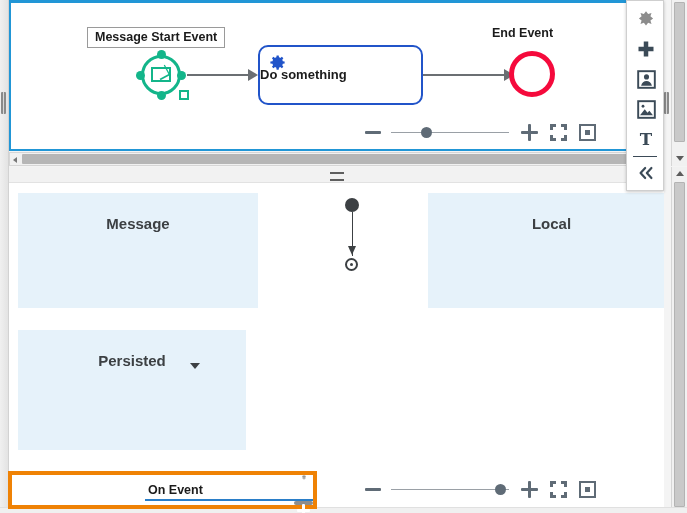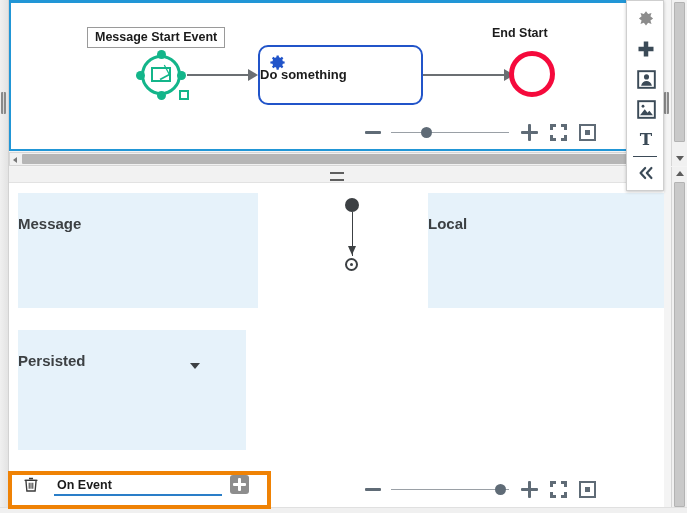--- a/index.html
+++ b/index.html
@@ -321,20 +321,21 @@
     overflow: hidden;
   }
 
   .pool {
     position: absolute;
     background: #e6f2fa;
   }
   .pool .pool-title {
     position: absolute;
     left: 0; right: 0; top: 22px;
+    text-align: center;
     font-size: 15px;
     font-weight: bold;
     color: #3c4043;
   }
   .pool.message   { left: 9px;  top: 10px;  width: 240px; height: 115px; }
   .pool.persisted { left: 9px;  top: 147px; width: 228px; height: 120px; }
   .pool.local     { left: 419px; top: 10px; width: 247px; height: 115px; }
 
   .caret-down {
     position: absolute;
@@ -395,27 +396,28 @@
   }
   .mid-flow .dot-end::after {
     content: ""; position: absolute; left: 3px; top: 3px;
     width: 3px; height: 3px; background: #3c4043; border-radius: 50%;
   }
 
   
   .prop-bar {
     position: absolute;
     left: 8px; top: 471px;
-    width: 263px; height: 38px;
+    width: 309px; height: 38px;
     border: 4px solid #ef8205;
     background: #ffffff;
     box-sizing: border-box;
     display: flex;
-    align-items: flex-start;
+    align-items: flex-end;
     z-index: 20;
+    flex-direction: column;
   }
   .trash-icon { width: 18px; height: 19px; margin-left: 10px; cursor: pointer; }
   .evt-input {
     position: relative;
     margin-left: 14px;
     width: 168px;
   }
   .evt-input input {
     width: 100%;
     border: none;
@@ -531,21 +533,21 @@
           <path fill="#2154c9" d="M12 8.2a3.8 3.8 0 1 0 0 7.6 3.8 3.8 0 0 0 0-7.6zm0 5.6a1.8 1.8 0 1 1 0-3.6 1.8 1.8 0 0 1 0 3.6z"></path>
           <path fill="#2154c9" d="M21 13.3v-2.6l-2.3-.4a6.9 6.9 0 0 0-.7-1.7l1.4-1.9-1.9-1.9-1.9 1.4a6.9 6.9 0 0 0-1.7-.7L13.5 3h-2.6l-.4 2.5c-.6.15-1.17.4-1.7.7L6.9 4.8 5 6.7l1.4 1.9c-.3.53-.55 1.1-.7 1.7L3 10.7v2.6l2.7.4c.15.6.4 1.17.7 1.7L5 17.3l1.9 1.9 1.9-1.4c.53.3 1.1.55 1.7.7l.4 2.5h2.6l.4-2.5c.6-.15 1.17-.4 1.7-.7l1.9 1.4 1.9-1.9-1.4-1.9c.3-.53.55-1.1.7-1.7L21 13.3z"></path>
         </svg>
         <div class="label">Do something</div>
       </div>
 
       <div class="flow-arrow arrow2">
         <div class="head"></div>
       </div>
 
-      <div class="end-label">End Start</div>
+      <div class="end-label">End Event</div>
       <div class="end-event"></div>
 
     </div>
   </div>
 
   <div class="zoom-bar top-zoom">
     <div class="zb-minus"></div>
     <div class="zb-track">
       <div class="zb-knob" id="top-knob" style="left: 29.9px;"></div>
     </div>

